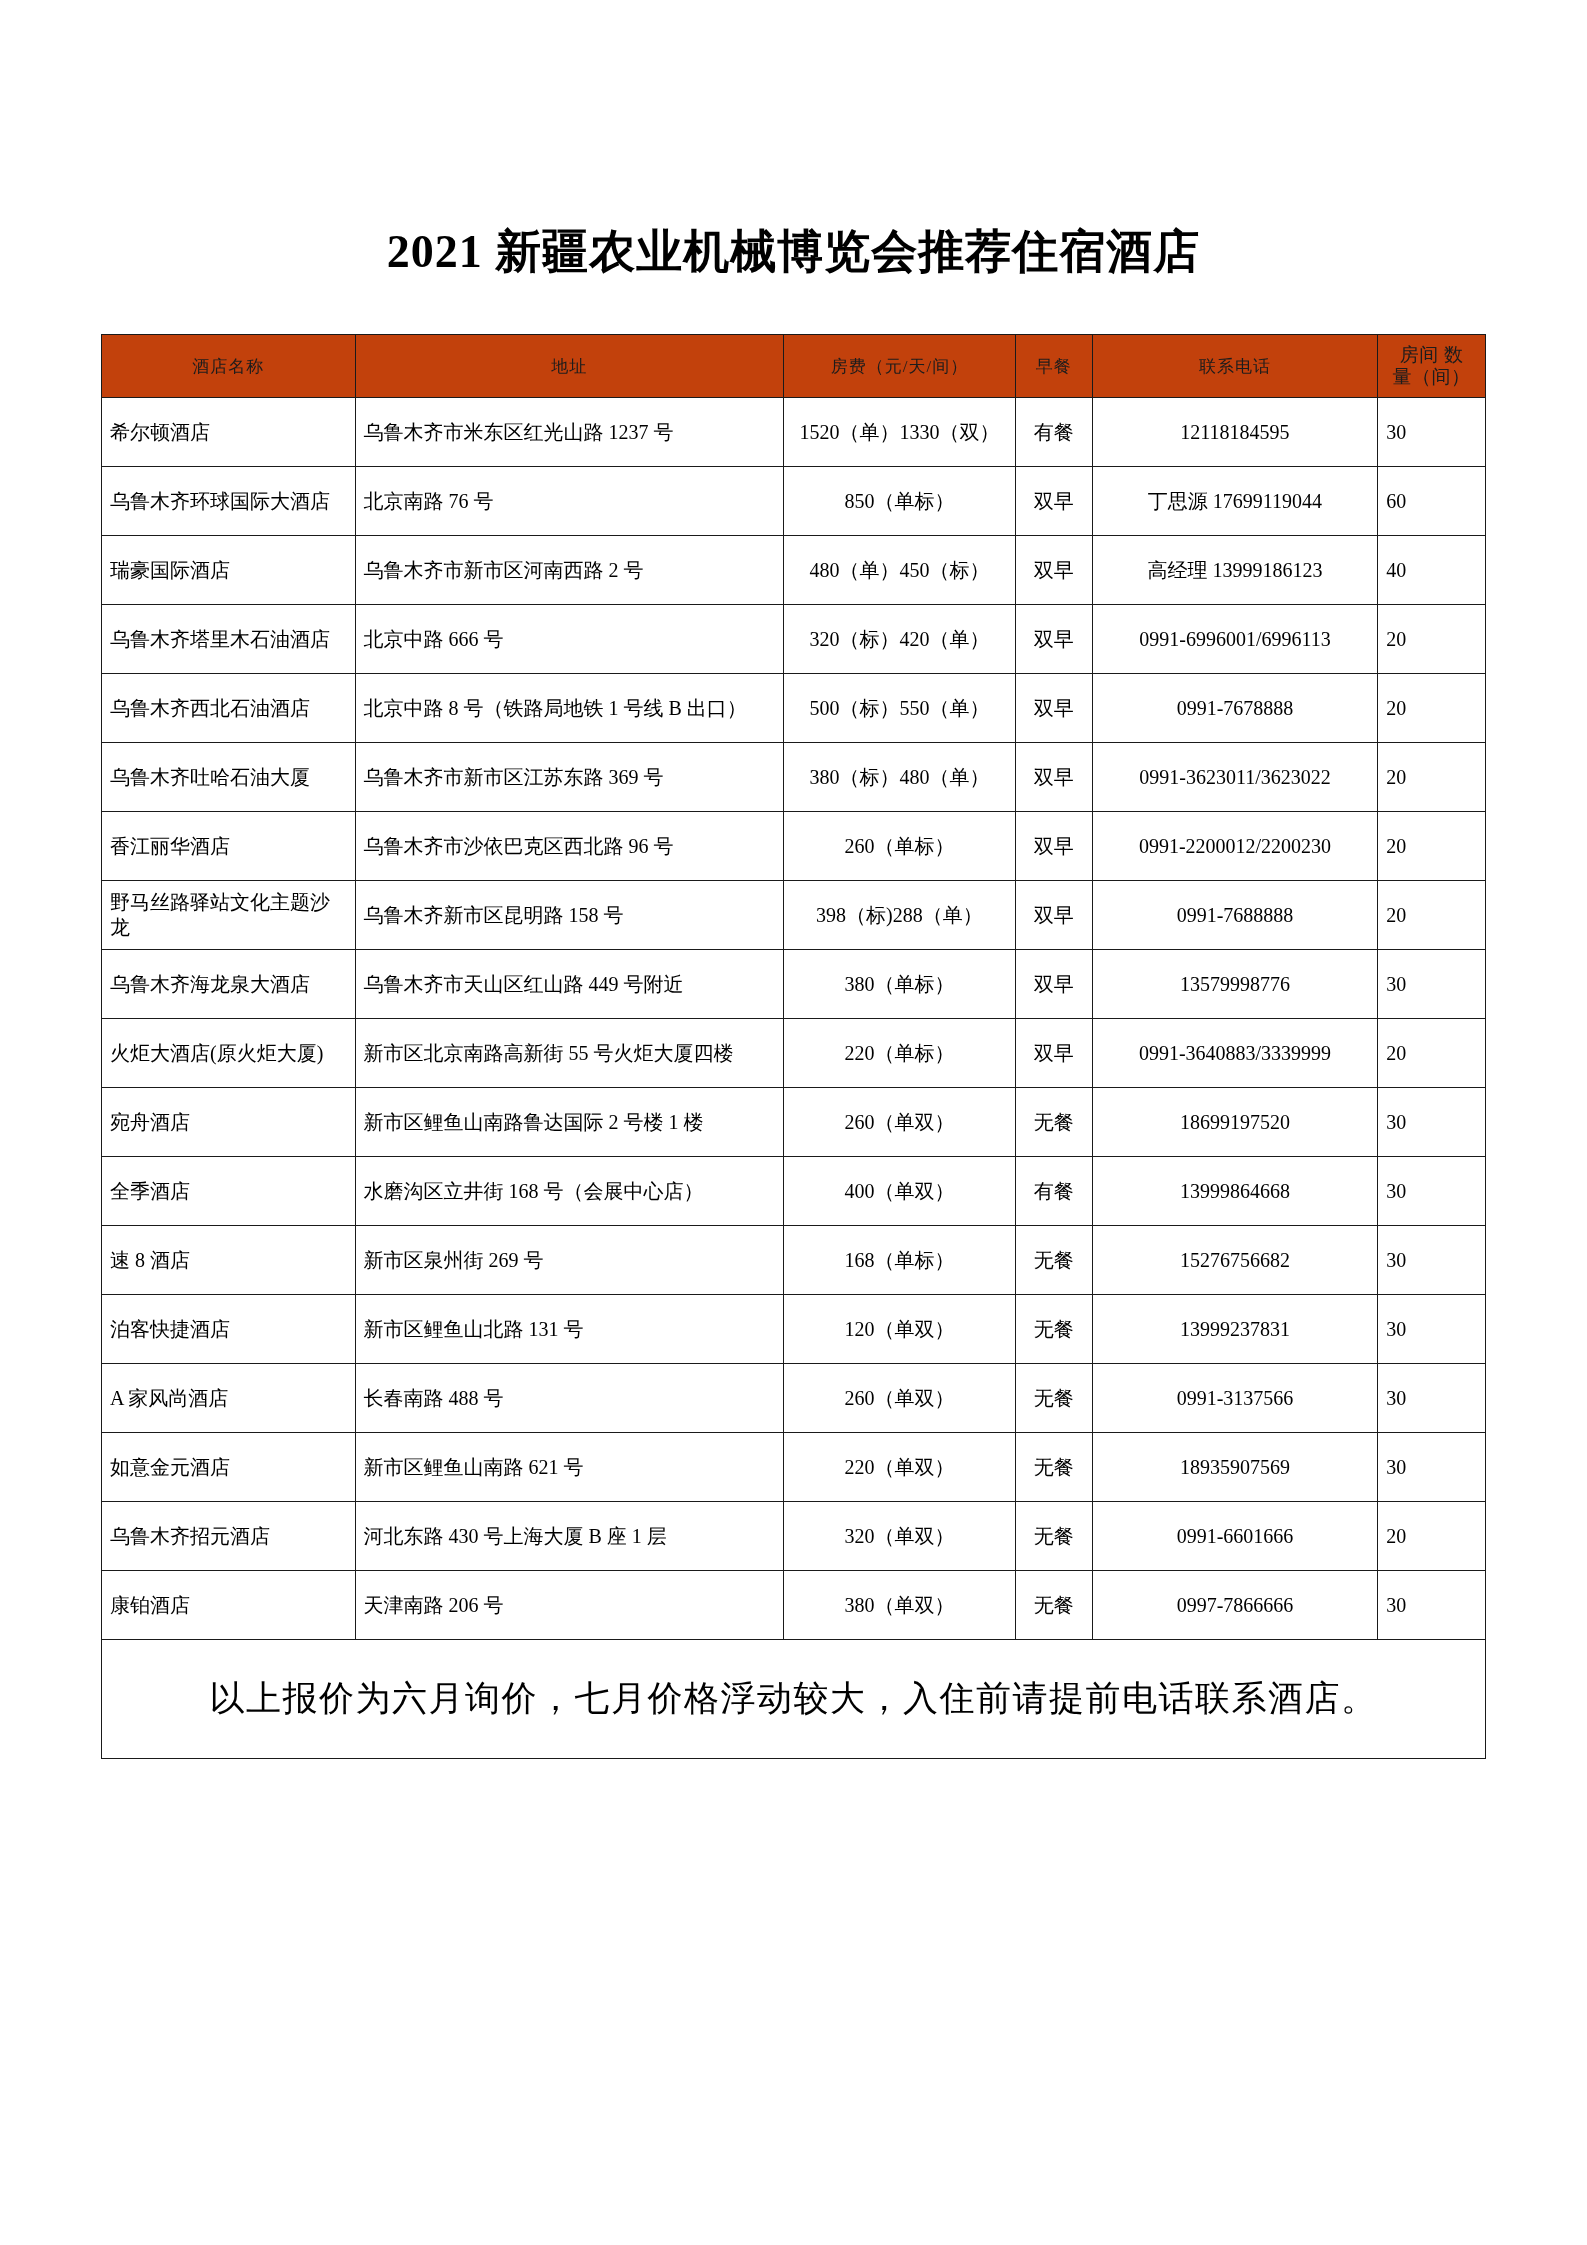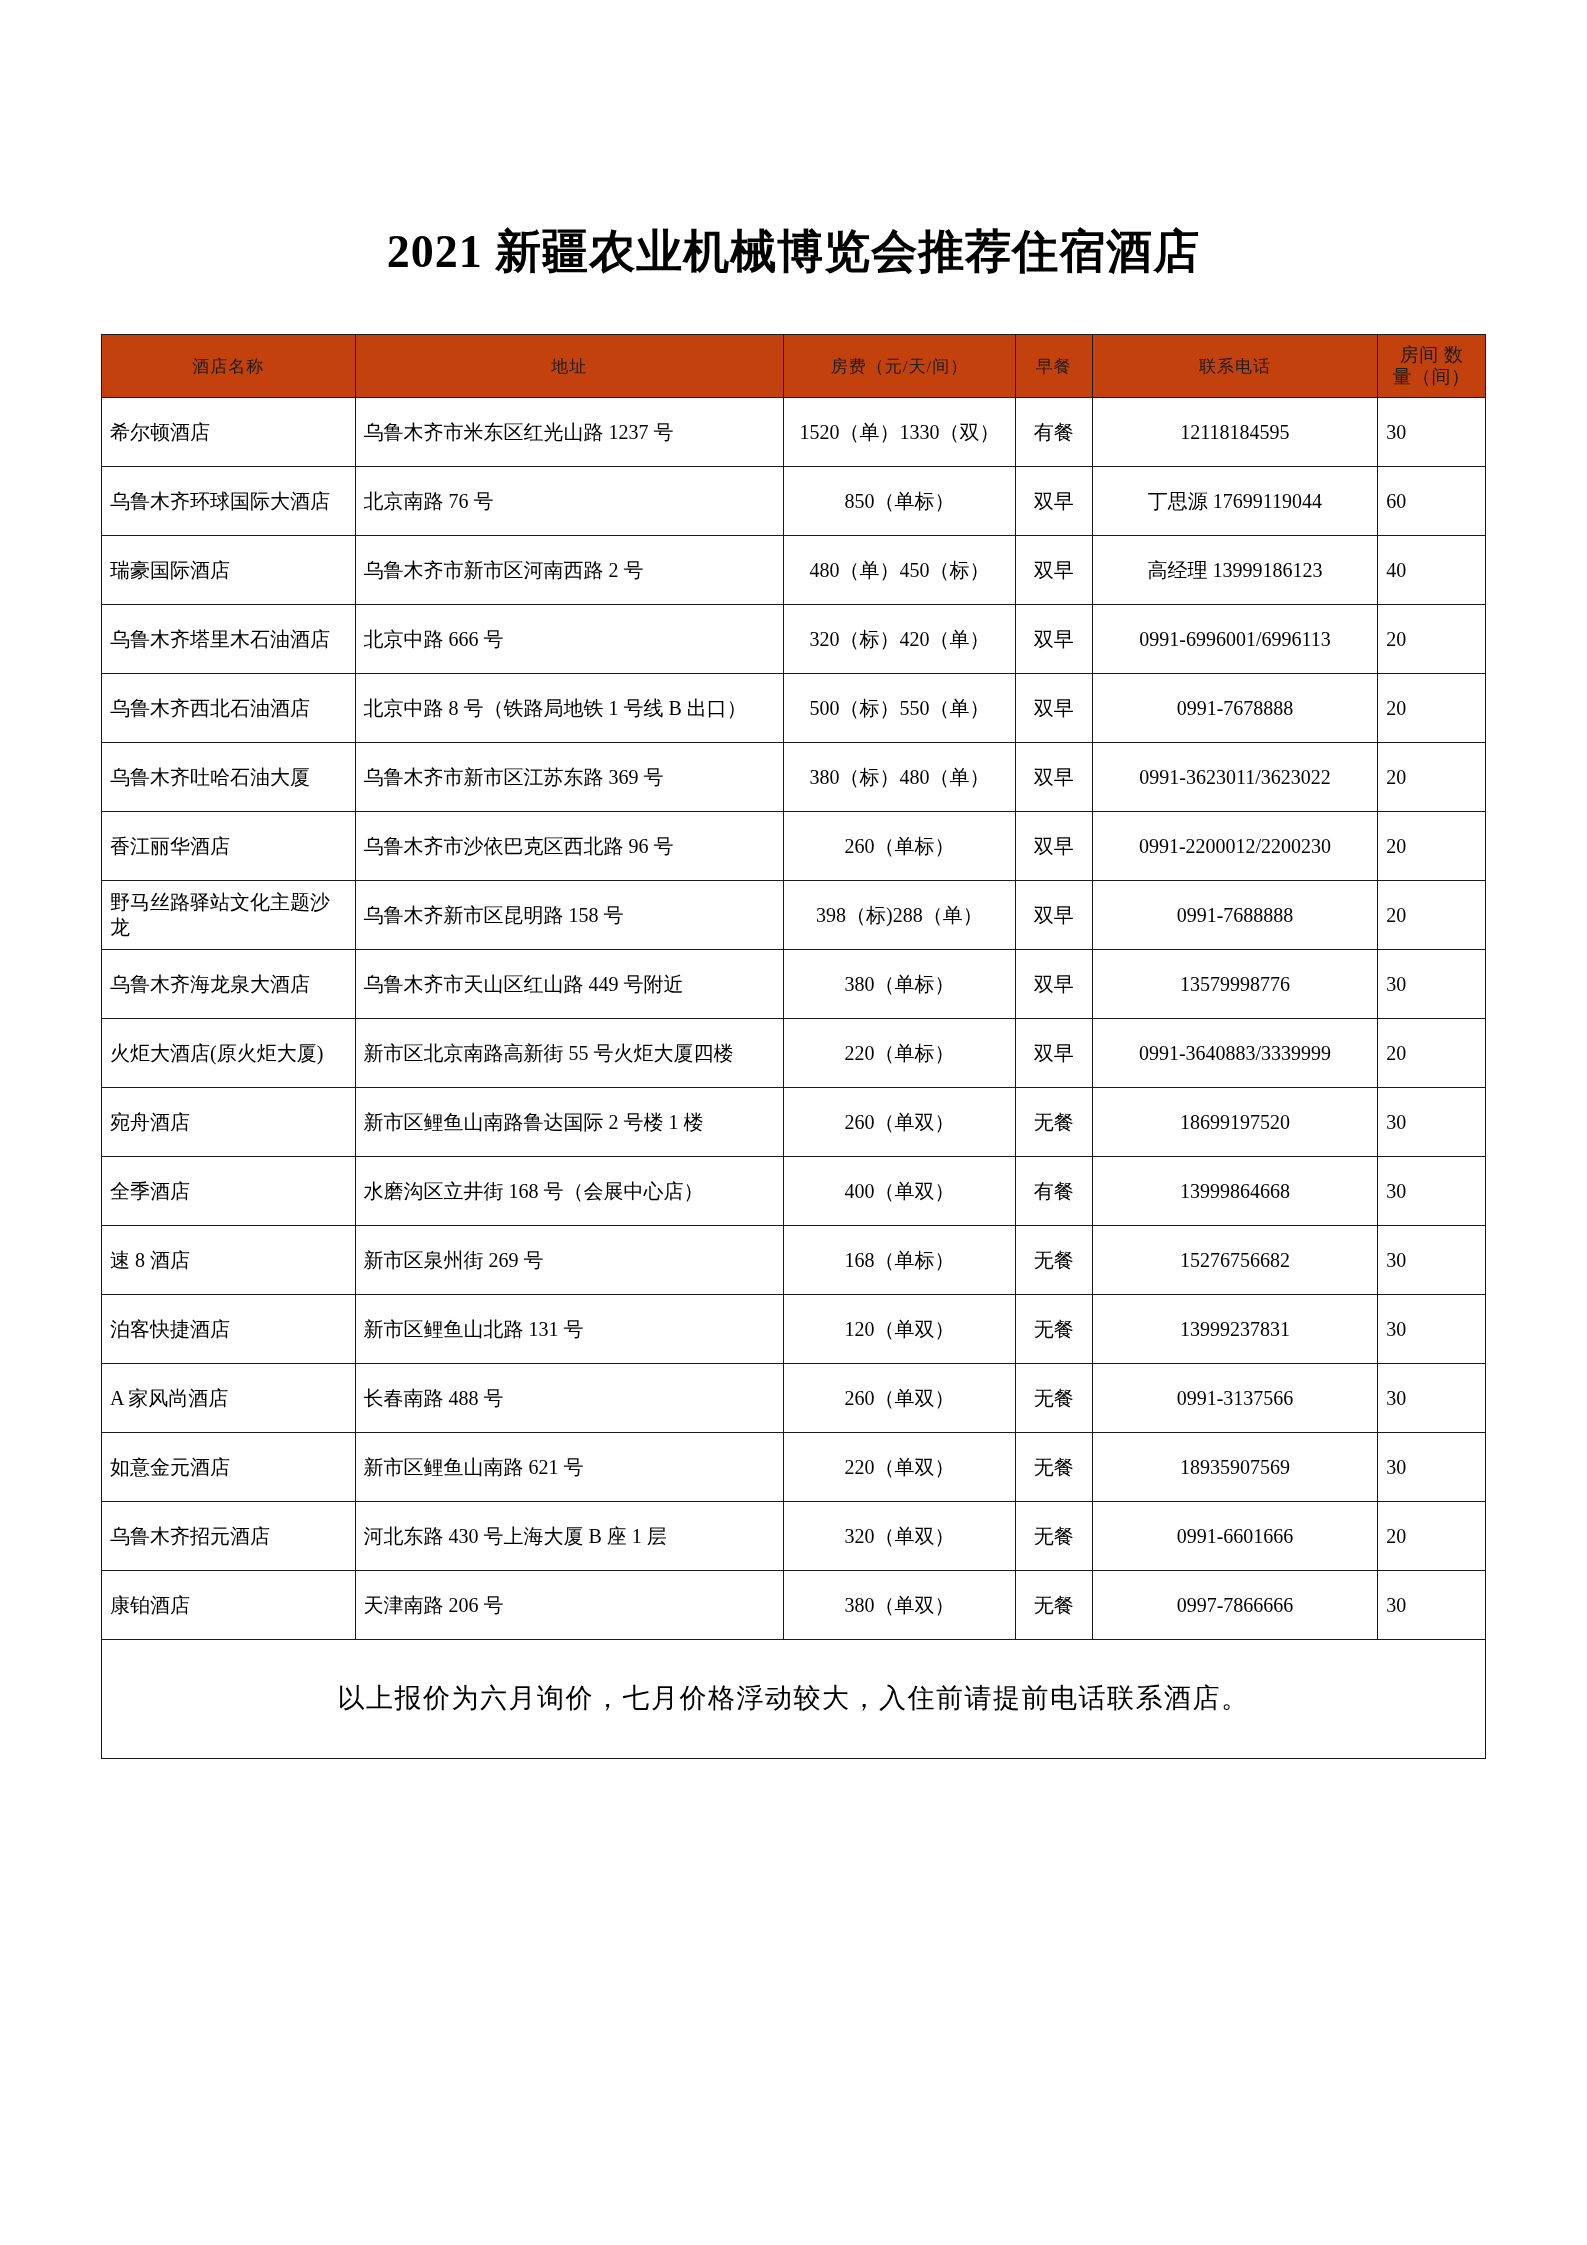--- a/index.html
+++ b/index.html
@@ -82,21 +82,21 @@
   col.w-name      { width: 207px; }
   col.w-addr      { width: 350px; }
   col.w-price     { width: 189px; }
   col.w-breakfast { width: 63px; }
   col.w-phone     { width: 233px; }
   col.w-rooms     { width: 88px; }
 
   .footer-note-row td {
     height: 118px;
     text-align: center;
-    font-size: 27px;
+    font-size: 35px;
     letter-spacing: 1.5px;
     padding: 0 24px;
   }
 </style>
 </head>
 <body>
 
 <div class="page">
 
   <h1 class="doc-title">2021 新疆农业机械博览会推荐住宿酒店</h1>

